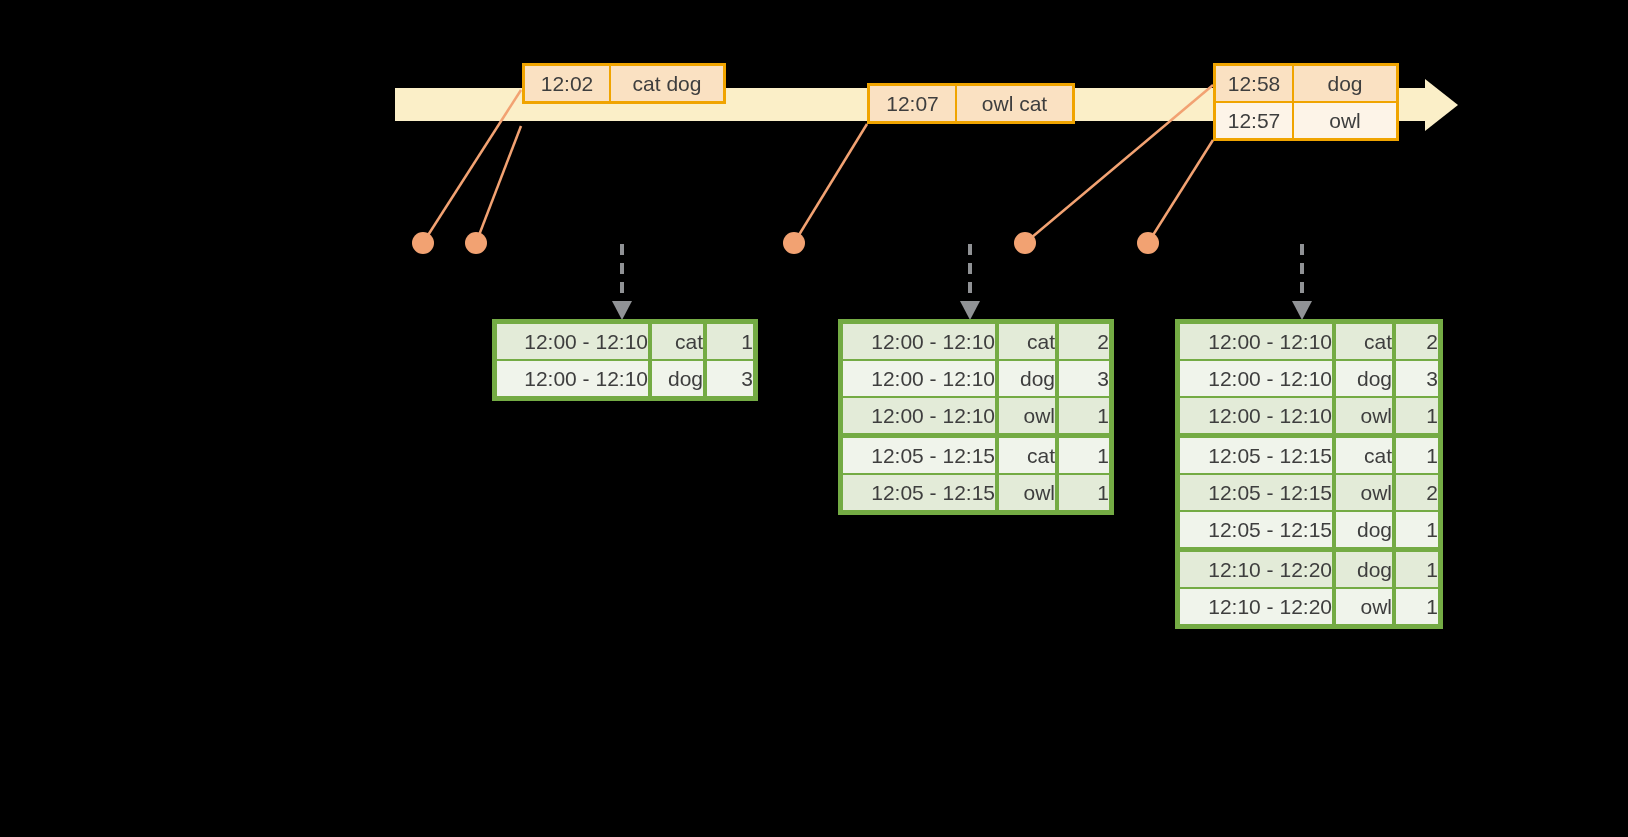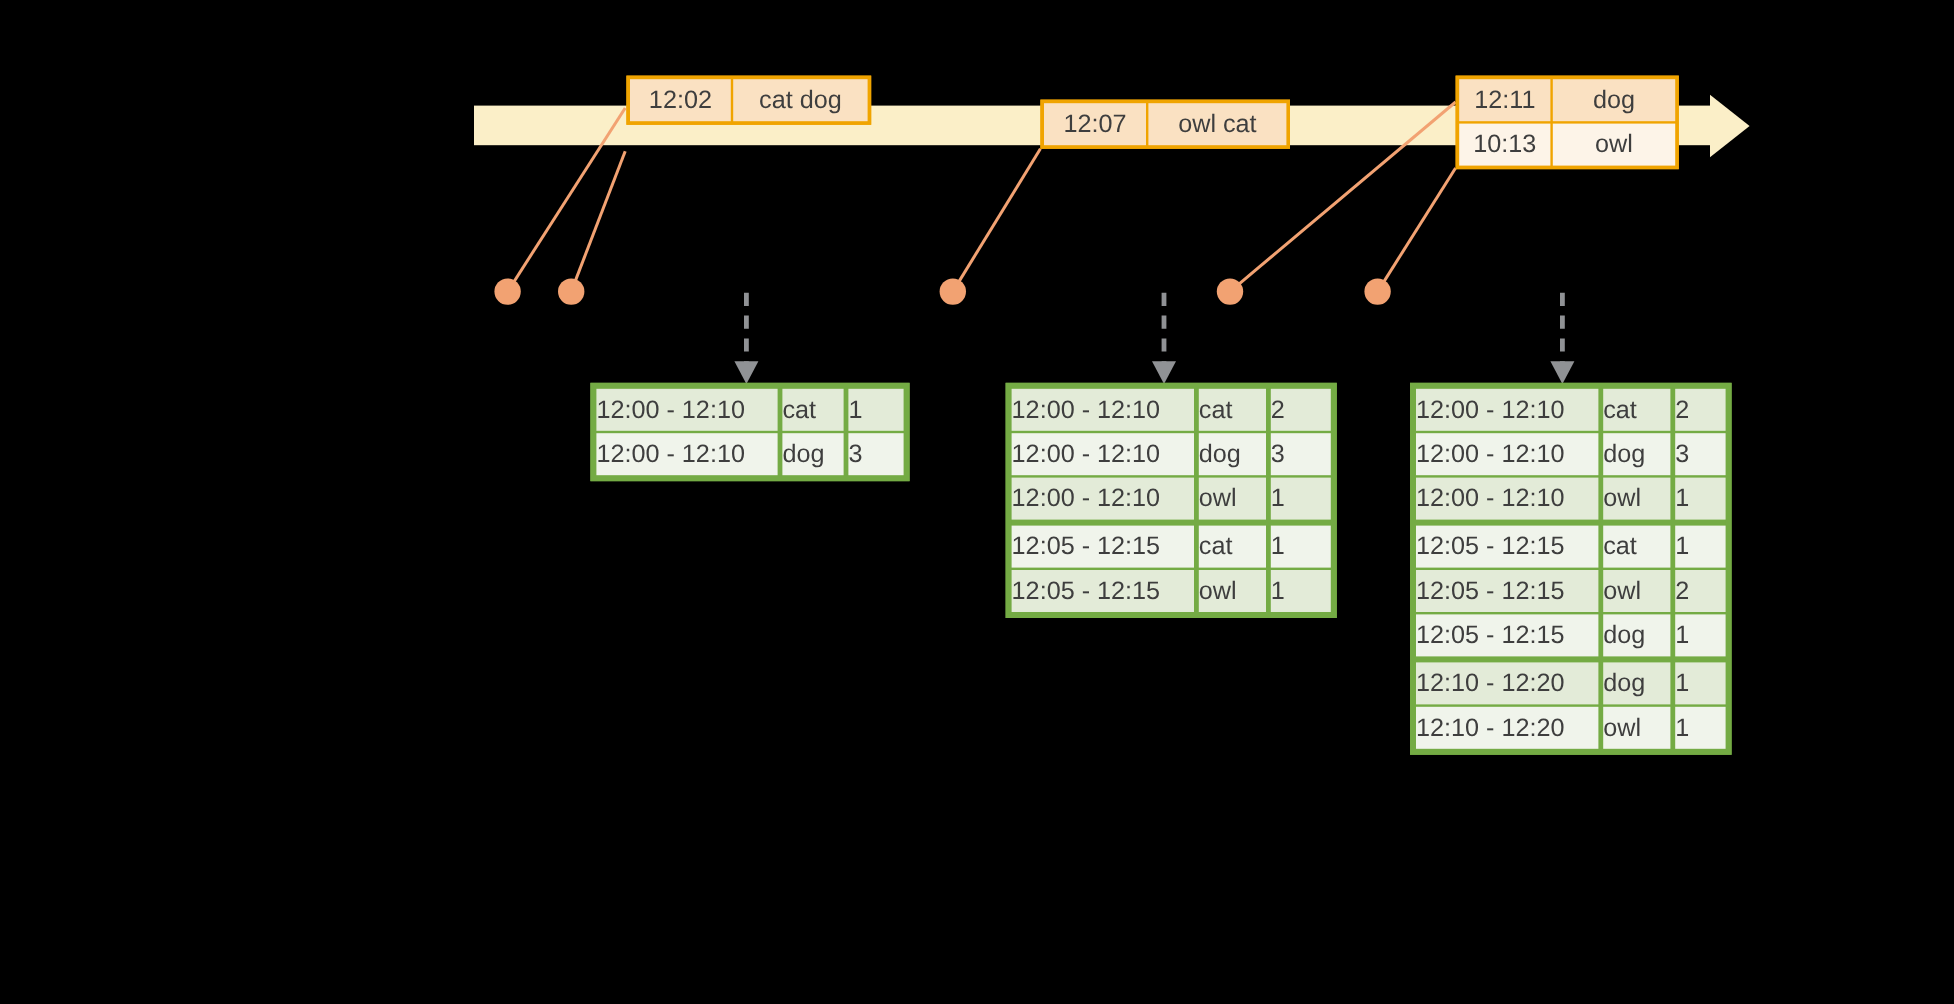--- a/index.html
+++ b/index.html
@@ -48,21 +48,21 @@
     background:var(--result-border);
     border:5px solid var(--result-border);
   }
   .res-row{display:grid;margin-top:2px;}
   .res-row:first-child{margin-top:0;}
   .res-row.group-start{margin-top:5px;}
   .t1 .res-row{grid-template-columns:151px 55px 50px;}
   .t2 .res-row{grid-template-columns:152px 60px 54px;}
   .t3 .res-row{grid-template-columns:152px 60px 46px;}
   .res-cell{
-    height:35px;line-height:35px;text-align:left;
+    height:35px;line-height:35px;text-align:right;
     font-size:21px;color:var(--text);
   }
   .res-row.dark .res-cell{background:var(--result-row-dark);}
   .res-row.light .res-cell{background:var(--result-row-light);}
   .res-row .res-cell + .res-cell{margin-left:4px;}
 </style>
 </head>
 <body>
 
 <div class="canvas">
@@ -106,25 +106,25 @@
       </div>
     </div>
   <div class="ev-table evB" style="left:867px;top:83px">
       <div class="ev-row peach">
         <div class="ev-cell">12:07</div>
         <div class="ev-cell">owl cat</div>
       </div>
     </div>
   <div class="ev-table evC" style="left:1213px;top:63px">
       <div class="ev-row peach">
-        <div class="ev-cell">12:11</div>
+        <div class="ev-cell">12:58</div>
         <div class="ev-cell">dog</div>
       </div>
       <div class="ev-row cream">
-        <div class="ev-cell">10:13</div>
+        <div class="ev-cell">12:57</div>
         <div class="ev-cell">owl</div>
       </div>
     </div>
 
   <div class="res-table t1" style="left:492px;top:319px">
       <div class="res-row dark">
         <div class="res-cell">12:00 - 12:10</div>
         <div class="res-cell">cat</div>
         <div class="res-cell">1</div>
       </div>

